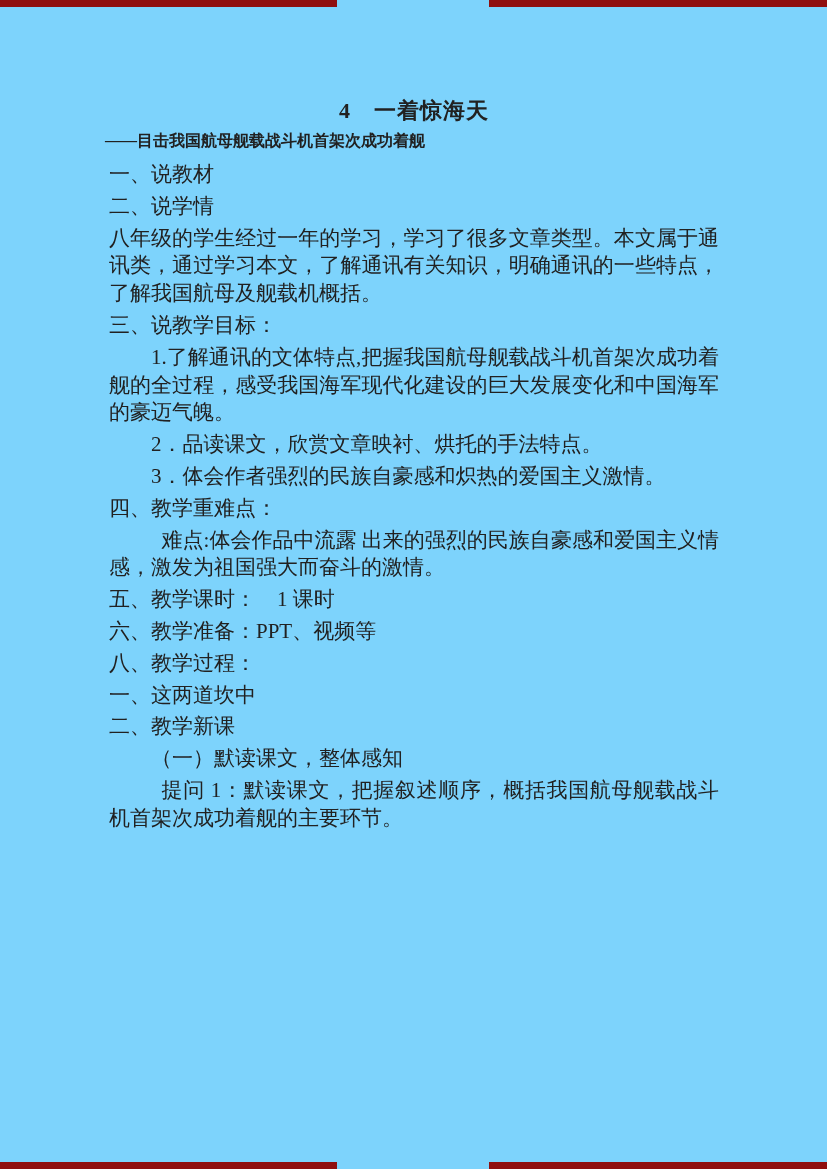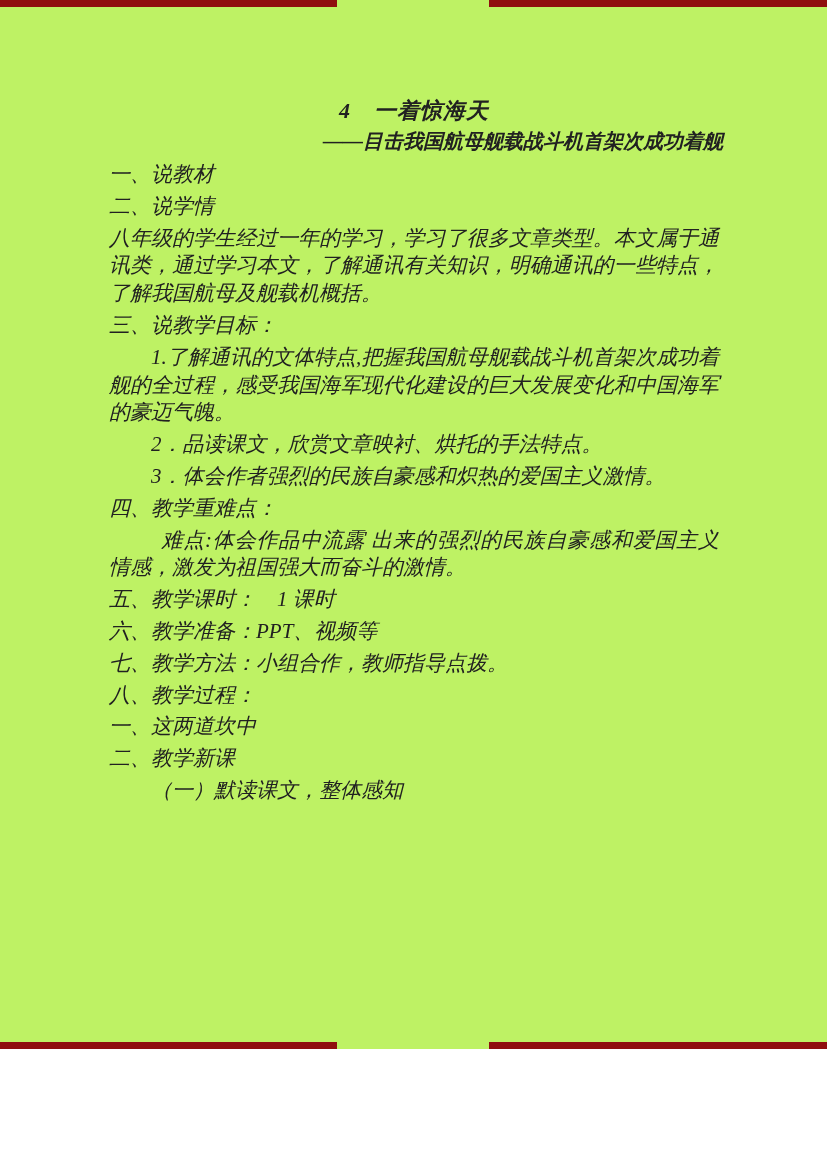--- a/index.html
+++ b/index.html
@@ -3,24 +3,23 @@
 <meta charset="utf-8">
 <style>
   html, body { margin: 0; padding: 0; }
   body {
     width: 827px; height: 1169px;
     background: #ffffff;
     font-family: "Liberation Serif", "DejaVu Serif", serif;
   }
   .page {
     position: relative;
-    width: 827px; height: 1049px;
-    background: #bef264;
+    width: 827px; height: 1169px;
+    background: #7dd3fc;
     overflow: hidden;
-    font-style: italic;
   }
   .edge {
     position: absolute;
     height: 7px;
     background: var(--edge-color, #8f0f0f);
   }
   .edge.tl { top: 0; left: 0; width: 337px; }
   .edge.tr { top: 0; right: 0; width: 338px; }
   .edge.bl { bottom: 0; left: 0; width: 337px; }
   .edge.br { bottom: 0; right: 0; width: 338px; }
@@ -29,22 +28,22 @@
     left: 105px; top: 96px;
     width: 618px;
     color: var(--text-color, #212121);
   }
   .title {
     font-size: 22px; font-weight: 700;
     text-align: center; line-height: 30px;
     margin: 0; letter-spacing: 1px;
   }
   .subtitle {
-    font-size: 20px; font-weight: 700;
-    text-align: right; line-height: 30px;
+    font-size: 16px; font-weight: 700;
+    text-align: left; line-height: 30px;
     margin: 0 0 5px 0;
   }
   p.line {
     font-size: 21px;
     line-height: 27.8px;
     margin: 4px;
     text-align: justify;
   }
   .ind0 { text-indent: 0; }
   .ind2 { text-indent: 2em; }
@@ -68,20 +67,20 @@
     <p class="line ind0">二、说学情</p>
     <p class="line ind0">八年级的学生经过一年的学习，学习了很多文章类型。本文属于通讯类，通过学习本文，了解通讯有关知识，明确通讯的一些特点，　了解我国航母及舰载机概括。</p>
     <p class="line ind0">三、说教学目标：</p>
     <p class="line ind2">1.了解通讯的文体特点,把握我国航母舰载战斗机首架次成功着舰的全过程，感受我国海军现代化建设的巨大发展变化和中国海军的豪迈气魄。</p>
     <p class="line ind2">2．品读课文，欣赏文章映衬、烘托的手法特点。</p>
     <p class="line ind2">3．体会作者强烈的民族自豪感和炽热的爱国主义激情。</p>
     <p class="line ind0">四、教学重难点：</p>
     <p class="line ind25">难点:体会作品中流露 出来的强烈的民族自豪感和爱国主义情感，激发为祖国强大而奋斗的激情。</p>
     <p class="line ind0">五、教学课时：　1 课时</p>
     <p class="line ind0">六、教学准备：PPT、视频等</p>
-    <p class="line ind0">七、教学方法：小组合作，教师指导点拨。</p>
     <p class="line ind0">八、教学过程：</p>
     <p class="line ind0">一、这两道坎中</p>
     <p class="line ind0">二、教学新课</p>
     <p class="line ind2">（一）默读课文，整体感知</p>
+    <p class="line ind25">提问 1：默读课文，把握叙述顺序，概括我国航母舰载战斗机首架次成功着舰的主要环节。</p>
   </div>
 
 </div>
 
 </body></html>

